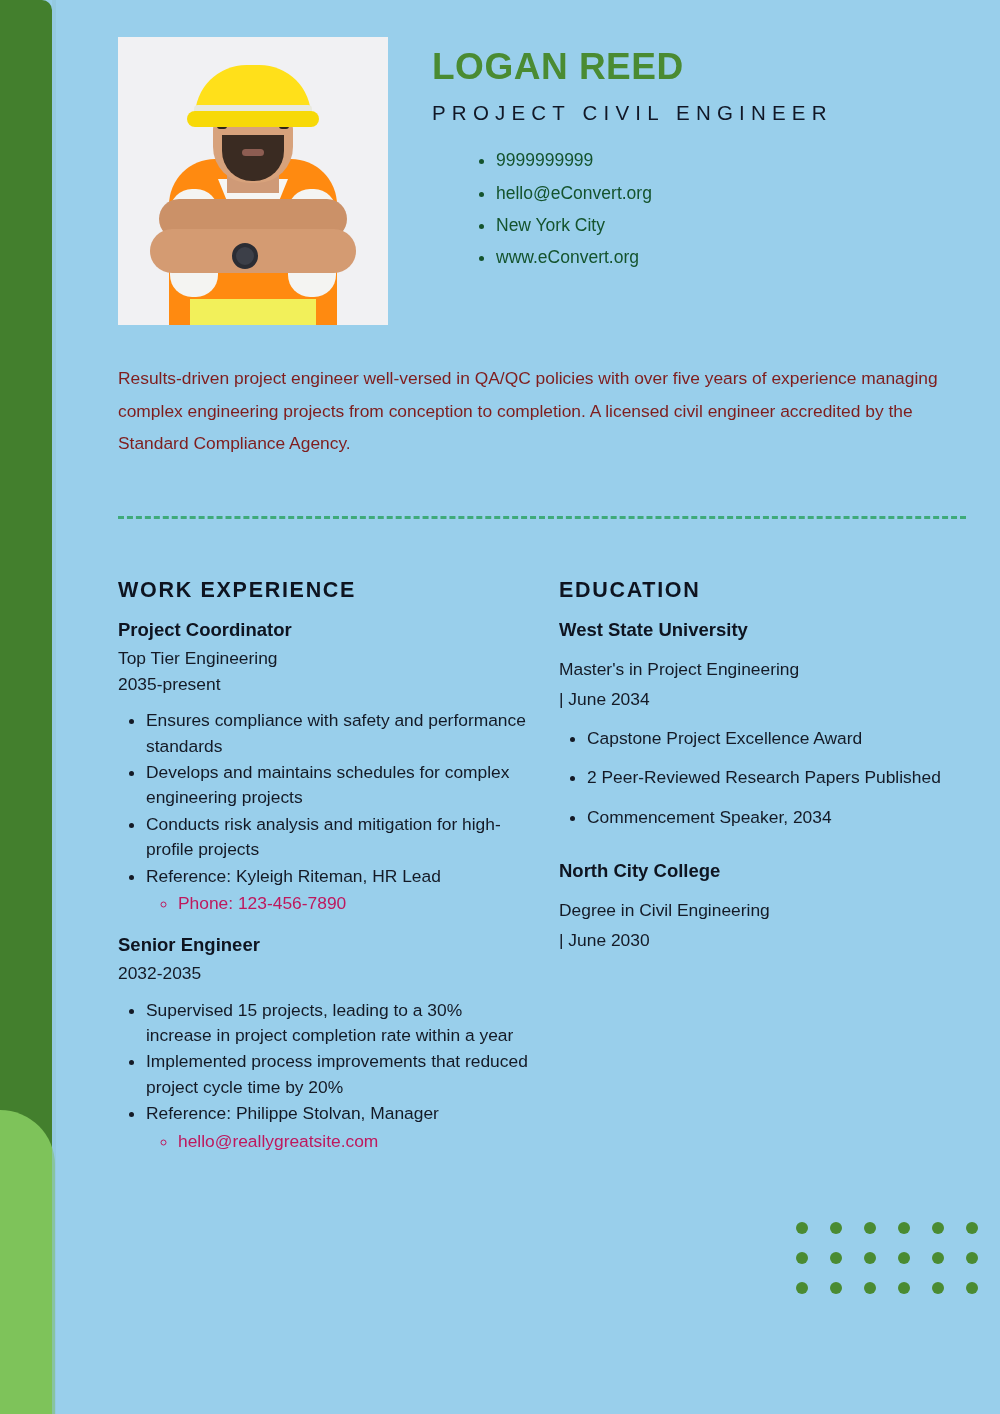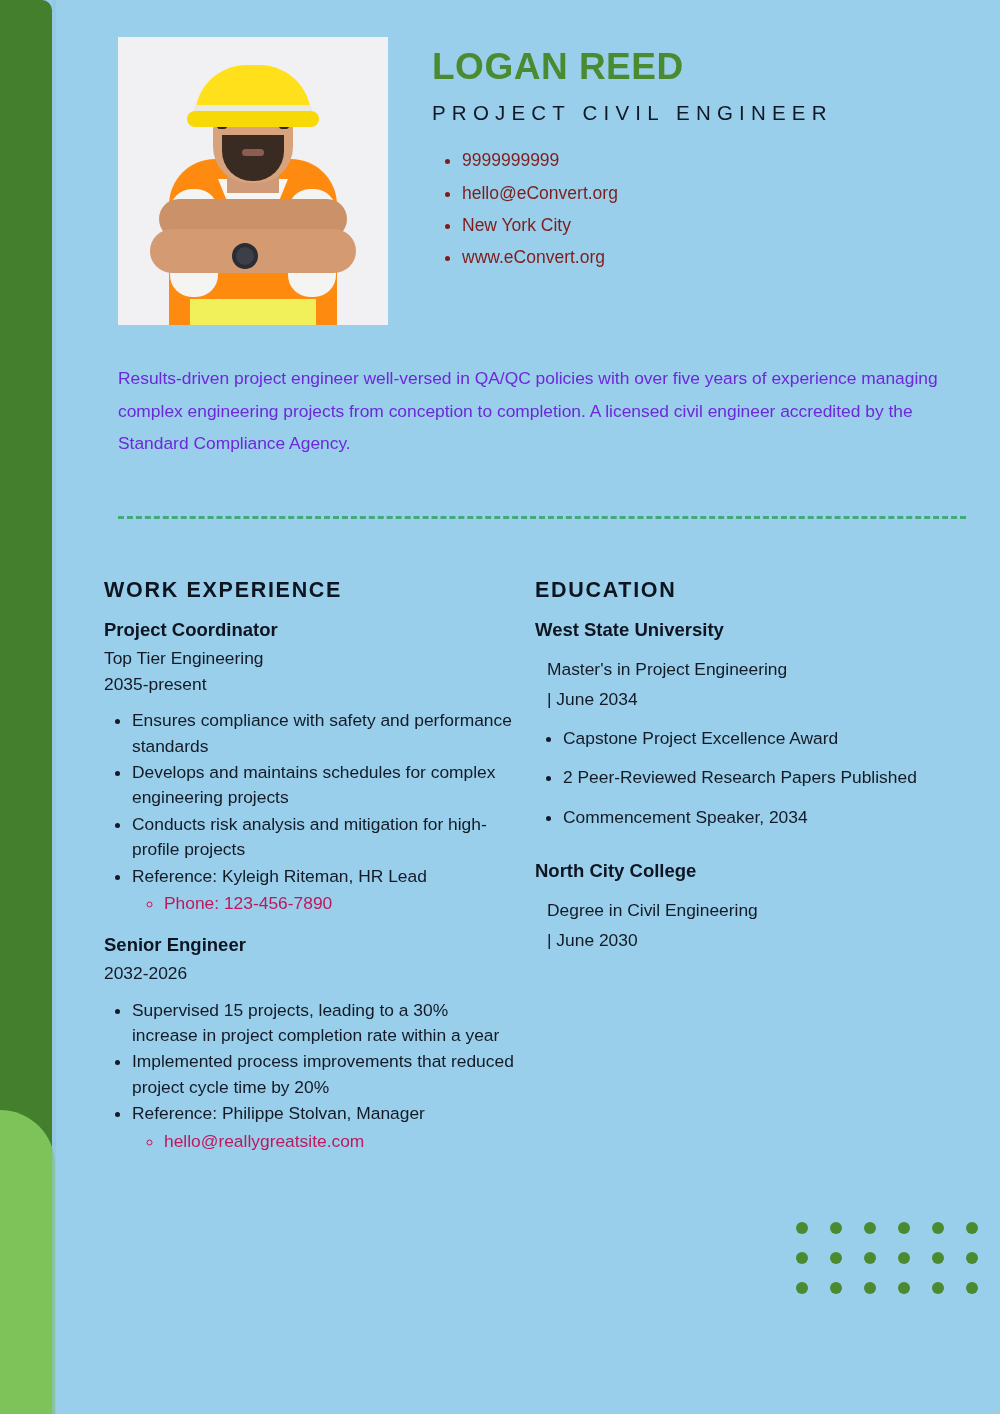--- a/index.html
+++ b/index.html
@@ -152,65 +152,66 @@
   }
   #contact-list {
     margin-top: 16px;
     list-style: disc;
     padding-left: 30px;
     color: #111827;
   }
   #contact-list li {
     font-size: 17.5px;
     line-height: 1.84;
-    color: #7f1d1d;
+    color: #14532d;
+    margin-left: 34px;
   }
 
   
   #summary {
     position: absolute; left: 62px; top: 362px;
     width: 852px;
     font-size: 17.4px;
     line-height: 1.88;
-    color: #6d28d9;
+    color: #7f1d1d;
   }
 
   
   #divider {
     position: absolute; left: 62px; top: 516px;
     width: 848px; height: 0;
     border-top: 3px dashed #3faa7a;
   }
 
   
   #columns {
-    position: absolute; left: 48px; top: 578px;
+    position: absolute; left: 62px; top: 578px;
     width: 852px;
-    display: flex; gap: 20px;
+    display: flex; gap: 30px;
   }
   .col { width: 411px; }
   .section-heading {
     font-size: 21.5px;
     font-weight: bold;
     letter-spacing: 1.7px;
     color: #0e1420;
     margin-bottom: 16px;
   }
   .entry-title {
     font-size: 18.5px;
     font-weight: bold;
     color: #0e1420;
     margin-bottom: 4px;
   }
   .entry-sub {
     font-size: 17.4px;
     line-height: 1.5;
     color: #141a26;
   }
-  .entry-sub.spaced { line-height: 1.72; margin-left: 12px; }
+  .entry-sub.spaced { line-height: 1.72; }
   ul.bullets {
     list-style: disc;
     padding-left: 28px;
     margin-top: 11px;
     margin-bottom: 14px;
   }
   ul.bullets > li {
     font-size: 17.4px;
     line-height: 1.46;
     color: #141a26;
@@ -310,21 +311,21 @@
           <li>Develops and maintains schedules for complex engineering projects</li>
           <li>Conducts risk analysis and mitigation for high-profile projects</li>
           <li>Reference: Kyleigh Riteman, HR Lead<ul class="sub-bullets">
               <li>Phone: 123-456-7890</li>
             </ul></li>
         </ul>
       </div>
 
       <div class="entry-block">
         <div class="entry-title">Senior Engineer</div>
-        <div class="entry-sub">2032-2026</div>
+        <div class="entry-sub">2032-2035</div>
         <ul class="bullets">
           <li>Supervised 15 projects, leading to a 30% increase in project completion rate within a year</li>
           <li>Implemented process improvements that reduced project cycle time by 20%</li>
           <li>Reference: Philippe Stolvan, Manager<ul class="sub-bullets">
               <li>hello@reallygreatsite.com</li>
             </ul></li>
         </ul>
       </div>
     </div>
 

